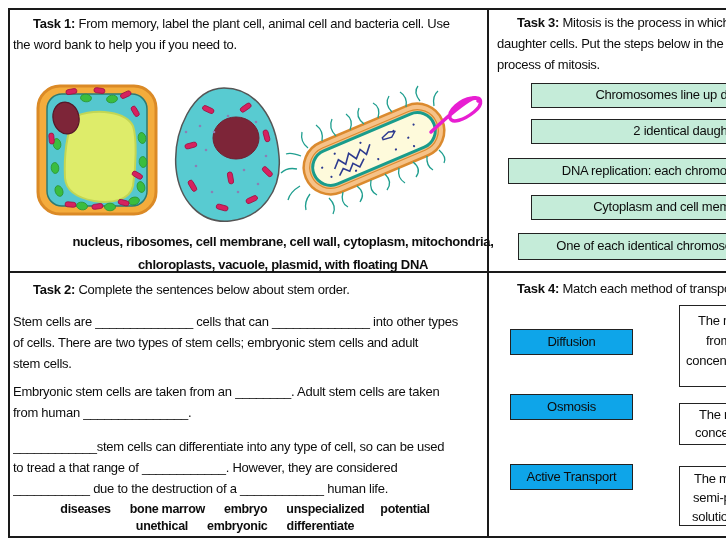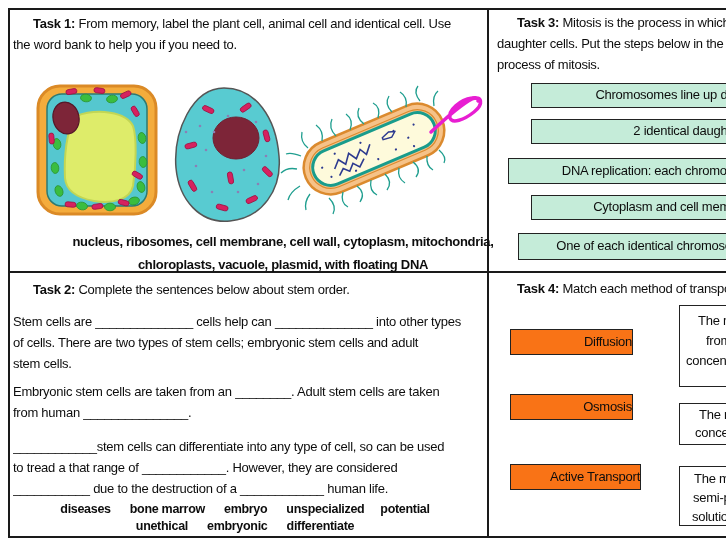--- a/index.html
+++ b/index.html
@@ -8,37 +8,37 @@
   .frame{position:absolute;left:8px;top:8px;width:1100px;height:526px;border:2px solid #1a1a1a;}
   .vline{position:absolute;left:487px;top:8px;width:2px;height:528px;background:#1a1a1a;}
   .hline{position:absolute;left:8px;top:271px;width:1100px;height:2px;background:#1a1a1a;}
   .txt{font-size:13px;letter-spacing:-0.25px;line-height:21px;white-space:nowrap;}
   .abs{position:absolute;}
   .b{font-weight:bold;margin-left:20px;}
   .leftcol{overflow:hidden;width:474px;}
   .wordbank{font-weight:bold;text-align:center;letter-spacing:-0.3px;}
   .gbox{position:absolute;background:#C5ECD9;border:1.5px solid #222;text-align:center;
         font-size:13px;letter-spacing:-0.25px;white-space:nowrap;overflow:hidden;}
-  .wbox{position:absolute;background:#f97316;border:1.5px solid #222;font-size:13px;
-        letter-spacing:-0.25px;text-align:right;}
+  .wbox{position:absolute;background:#0ea5e9;border:1.5px solid #222;font-size:13px;
+        letter-spacing:-0.25px;text-align:center;}
   .dbox{position:absolute;background:#fff;border:1.5px solid #222;font-size:13px;
         letter-spacing:-0.25px;}
   .dline{white-space:nowrap;}
   .p{margin:0;}
 </style>
 </head>
 <body>
 
 <div id="page">
   <div class="frame"></div>
   <div class="vline"></div>
   <div class="hline"></div>
 
   <div class="abs txt leftcol" style="left:13px;top:13px;">
-    <div><span class="b">Task 1:</span> <span>From memory, label the plant cell, animal cell and identical cell. Use</span></div>
+    <div><span class="b">Task 1:</span> <span>From memory, label the plant cell, animal cell and bacteria cell. Use</span></div>
     <div>the word bank to help you if you need to.</div>
   </div>
 
   <svg class="abs" style="left:14px;top:74px;" width="470" height="150" viewBox="0 0 470 150">
 
     <g>
       <rect x="24" y="12" width="118" height="128" rx="22" fill="#F4AC3C" stroke="#DB8A26" stroke-width="3"></rect>
       <rect x="33" y="20" width="100" height="112" rx="15" fill="#55C7CF" stroke="#2E7A72" stroke-width="1.5"></rect>
       <path d="M62,42 C84,34 112,38 119,52 C123,64 122,92 119,112 C116,126 98,130 80,127 C64,124 52,117 51,104 C50,84 52,56 62,42 Z" fill="#DEEC6A" stroke="#C2D655" stroke-width="2"></path>
       <ellipse cx="52" cy="44" rx="13" ry="16" fill="#7D2538" stroke="#541728" stroke-width="1.2" transform="rotate(-12 52 44)"></ellipse>
@@ -153,21 +153,21 @@
     <div>chloroplasts, vacuole, plasmid, with floating DNA</div>
   </div>
 
   <div class="abs txt leftcol" style="left:13px;top:279px;">
     <span class="b">Task 2:</span>
     <span>Complete the sentences below about stem order.</span>
   </div>
 
   <div class="abs txt leftcol" style="left:13px;top:311px;">
     <div class="p" style="margin-bottom:7px;">
-      <div>Stem cells are ______________ cells help can ______________ into other types</div>
+      <div>Stem cells are ______________ cells that can ______________ into other types</div>
       <div>of cells. There are two types of stem cells; embryonic stem cells and adult</div>
       <div>stem cells.</div>
     </div>
     <div class="p" style="margin-bottom:13px;">
       <div>Embryonic stem cells are taken from an ________. Adult stem cells are taken</div>
       <div>from human  _______________.</div>
     </div>
     <div class="p">
       <div>____________stem cells can differentiate into any type of cell, so can be used</div>
       <div>to tread a that range of ____________. However, they are considered</div>
@@ -192,21 +192,21 @@
   <div class="gbox" style="left:531px;top:195px;width:327px;height:23px;line-height:22px;">Cytoplasm and cell membrane divide</div>
   <div class="gbox" style="left:518px;top:233px;width:459px;height:25px;line-height:24px;">One of each identical chromosome moves to opposite ends of the cell</div>
 
   <div class="abs txt" style="left:497px;top:278px;">
     <span class="b">Task 4:</span>
     <span>Match each method of transport to the correct definition.</span>
   </div>
 
   <div class="wbox" style="left:510px;top:329px;width:121px;height:24px;line-height:24px;">Diffusion</div>
   <div class="wbox" style="left:510px;top:394px;width:121px;height:24px;line-height:24px;">Osmosis</div>
-  <div class="wbox" style="left:510px;top:464px;width:121px;height:24px;line-height:24px;padding-left:8px;">Active Transport</div>
+  <div class="wbox" style="left:510px;top:464px;width:121px;height:24px;line-height:24px;">Active Transport</div>
 
   <div class="dbox" style="left:679px;top:305px;width:300px;height:75px;padding-top:5px;line-height:20px;">
     <div class="dline" style="padding-left:18px;">The movement of particles</div>
     <div class="dline" style="padding-left:26px;">from an area of high</div>
     <div class="dline" style="padding-left:6px;">concentration to an area of low</div>
     <div class="dline" style="padding-left:95px;">concentration.</div>
   </div>
 
   <div class="dbox" style="left:679px;top:403px;width:300px;height:38px;padding-top:2px;line-height:18px;">
     <div class="dline" style="padding-left:19px;">The movement of particles against a</div>

